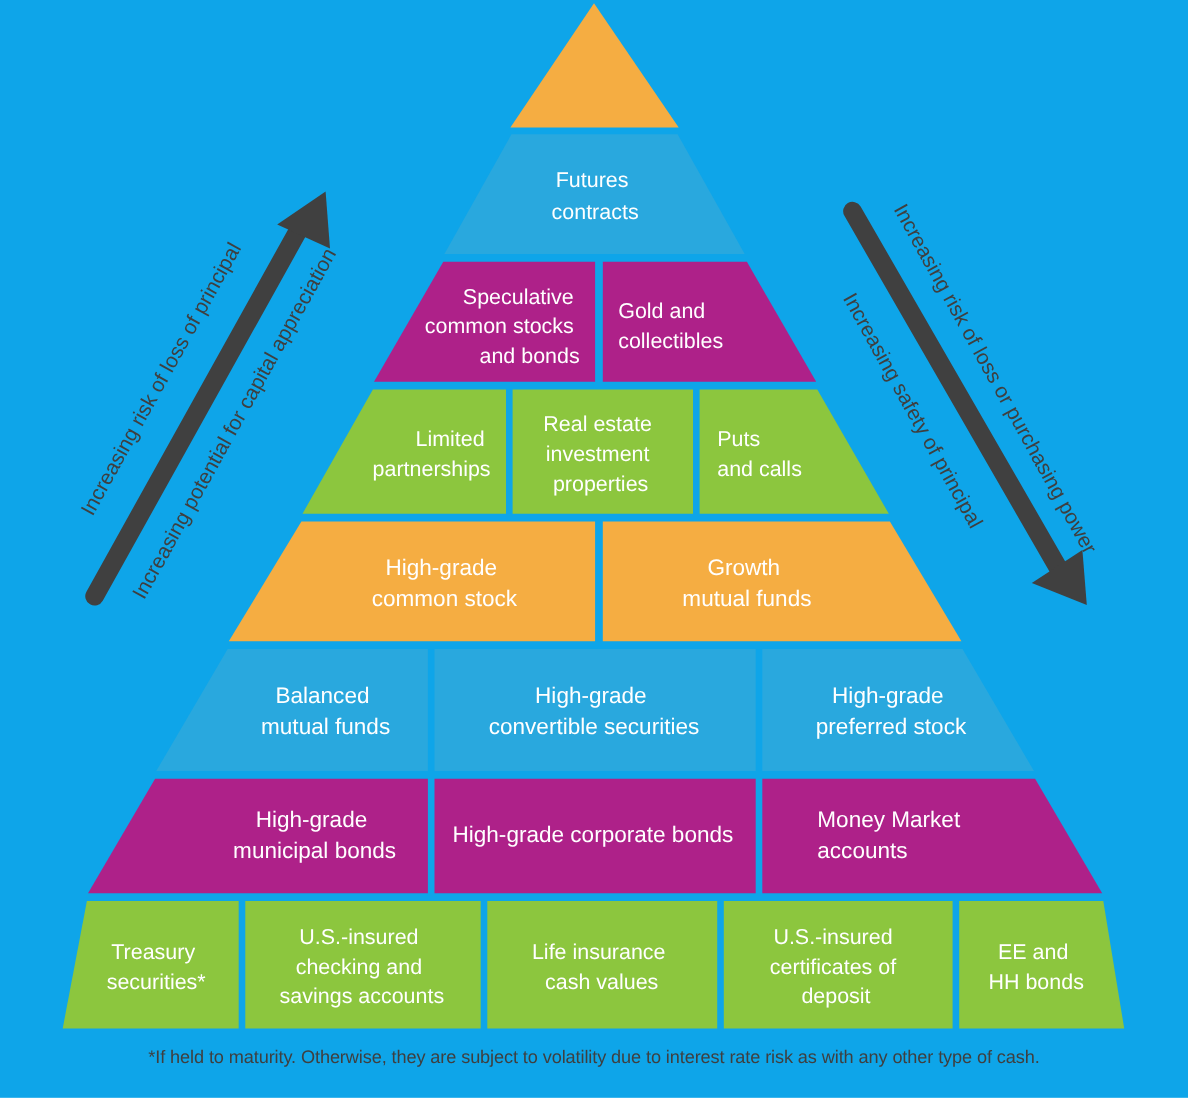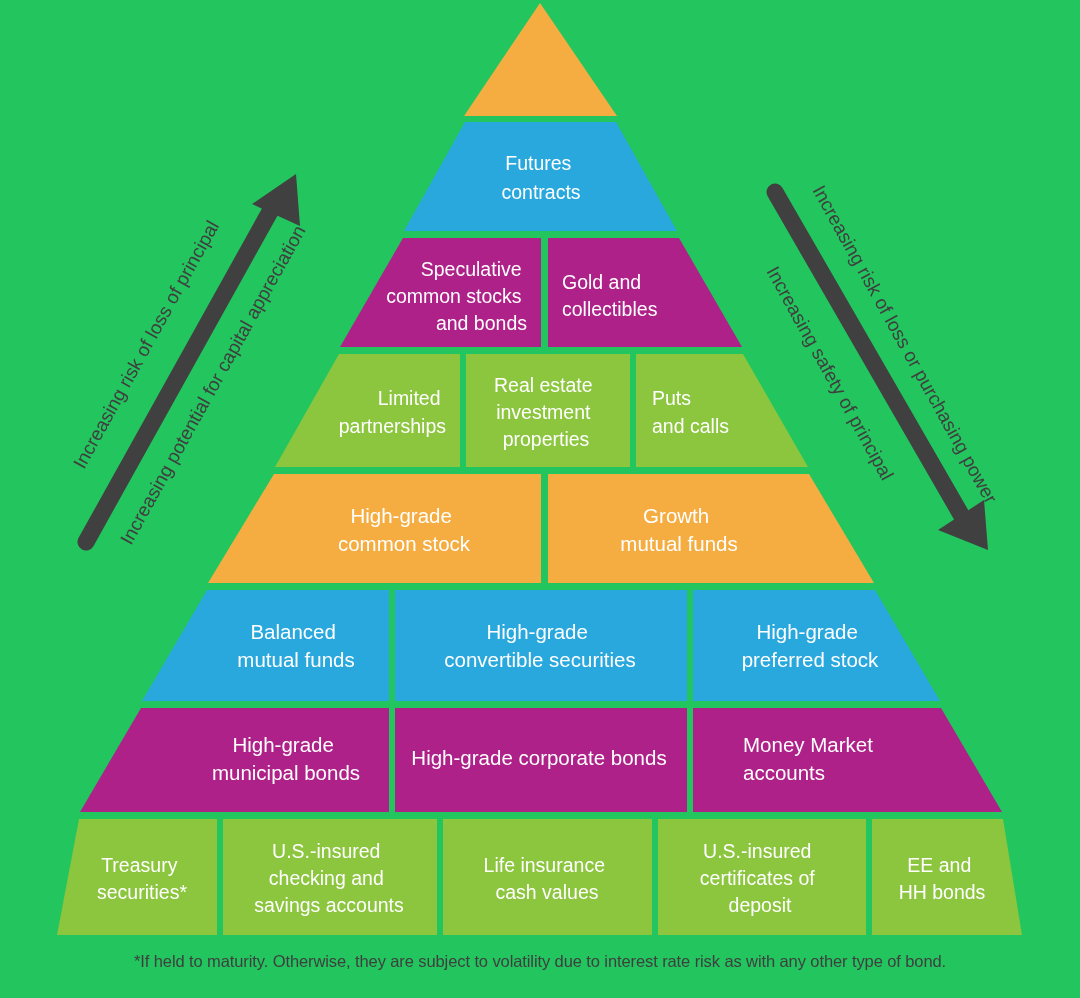--- a/index.html
+++ b/index.html
@@ -12,21 +12,21 @@
     width: 1080px;
     height: 998px;
     overflow: hidden;
     font-family: "Liberation Sans", sans-serif;
     color: #3f3f3f;
   }
   #stage {
     position: relative;
     width: 1080px;
     height: 998px;
-    background: #22c55e;
+    background: #0ea5e9;
   }
   svg#pyramid {
     position: absolute;
     left: 0;
     top: 0;
     width: 1080px;
     height: 998px;
   }
   .seg-label {
     fill: #ffffff;
@@ -193,15 +193,15 @@
 
     <g>
       <line x1="775" y1="192" x2="963" y2="518" stroke="#404040" stroke-width="17" stroke-linecap="round"></line>
       <polygon points="988,550 938,530 984,500" fill="#404040"></polygon>
       <text class="arrow-label" text-anchor="start" transform="translate(812,190) rotate(61)">Increasing risk of loss or purchasing power</text>
       <text class="arrow-label" text-anchor="start" transform="translate(766,271) rotate(61)">Increasing safety of principal</text>
     </g>
 
   </svg>
 
-  <div class="footnote">*If held to maturity. Otherwise, they are subject to volatility due to interest rate risk as with any other type of bond.</div>
+  <div class="footnote">*If held to maturity. Otherwise, they are subject to volatility due to interest rate risk as with any other type of cash.</div>
 
 </div>
 
 </body></html>

